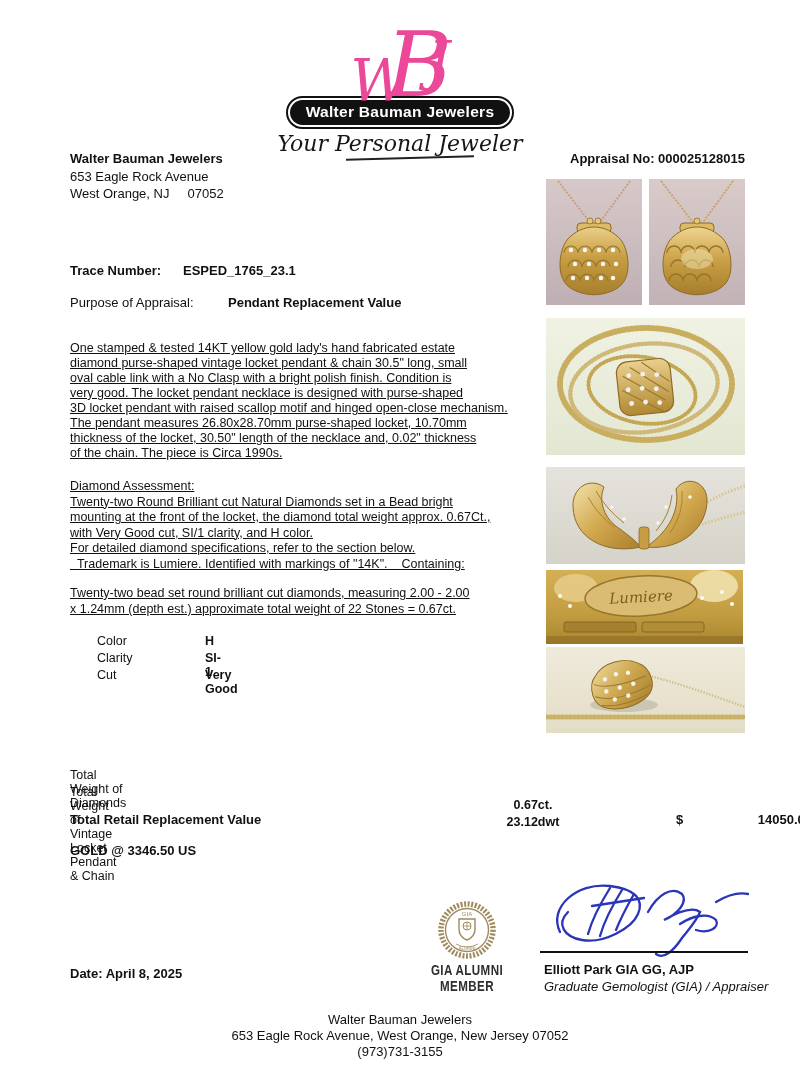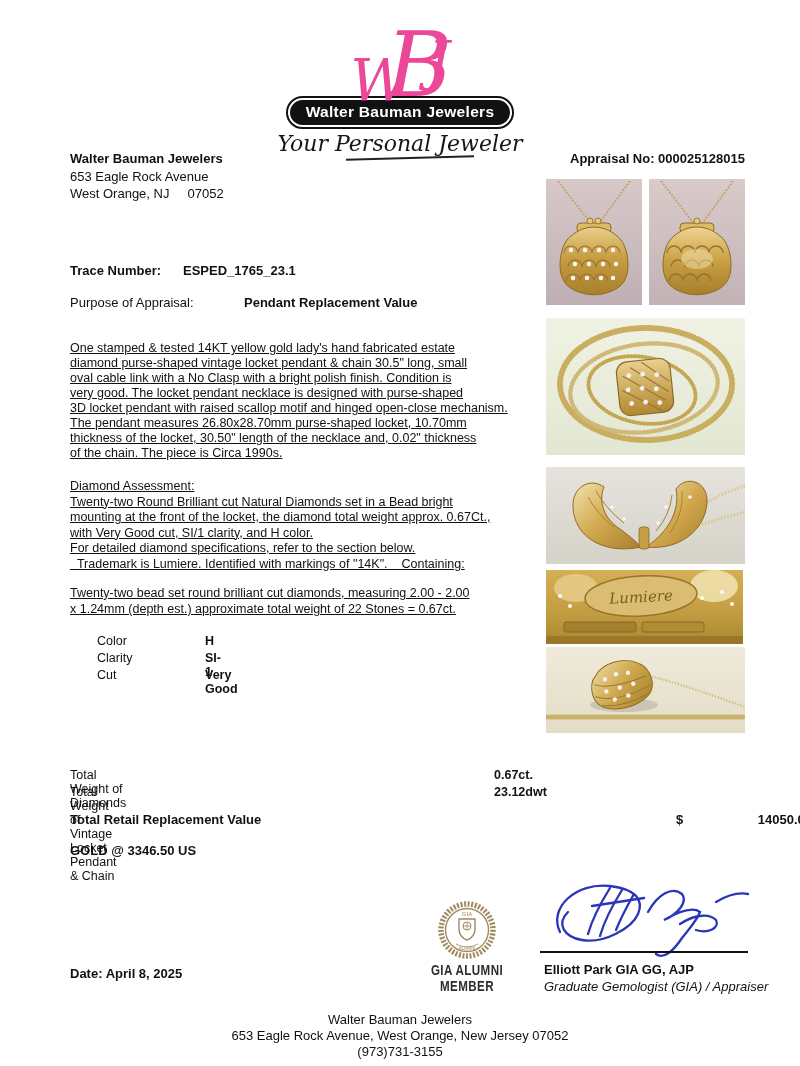--- a/index.html
+++ b/index.html
@@ -23,33 +23,33 @@
   .badge-inner { background:#111; color:#fff; border-radius:13px; padding:3px 16px 4px; font-weight:bold; font-size:15.5px; letter-spacing:.3px; }
   .tagline { font-family:"DejaVu Serif", serif; font-style:italic; font-size:22px; margin-top:2px; color:#161616; }
   .tagline-flourish { width:128px; height:1.5px; background:#222; margin:1px auto 0; transform:translateX(10px) rotate(-1.5deg); }
 
   
   .addr { left:70px; top:150px; font-size:13px; line-height:17.5px; }
   .appr-no { left:570px; top:151px; font-size:13px; font-weight:bold; }
   .trace { left:70px; top:263px; font-size:13px; }
   .trace .lbl { display:inline-block; width:113px; font-weight:bold; }
   .meta { left:70px; top:295px; font-size:13px; line-height:16.5px; }
-  .meta .row { display:flex;gap:16px; }
+  .meta .row { display:flex; }
   .meta .lbl { width:158px; }
   .para { font-size:12.5px; line-height:15px; width:505px;text-decoration:underline; }
   .desc { left:70px; top:341px; }
   .assess { left:70px; top:479px; line-height:15.5px; }
   .stones { left:70px; top:586px; line-height:15.5px; }
   .spec-row { font-size:12.5px; }
   .spec-row .lbl { position:absolute; left:97px; }
   .spec-row .val { position:absolute; left:205px; font-weight:bold; }
 
   .tot-row { font-size:12.5px; }
   .tot-row .lbl { position:absolute; left:70px; }
-  .tot-row .val { position:absolute; left:494px; width:78px; text-align:left; font-weight:bold; }
+  .tot-row .val { position:absolute; left:494px; width:78px; text-align:center; font-weight:bold;margin-top:30px; }
   .grand { left:70px; top:812px; font-size:13px; font-weight:bold; width:680px; }
   .grand .cur { position:absolute; left:606px; }
   .grand .amt { position:absolute; left:632px; width:110px; text-align:right; }
   .gold-note { left:70px; top:843px; font-size:13px; font-weight:bold; }
 
   
   .date { left:70px; top:966px; font-size:13px; font-weight:bold; }
   .gia-text { left:402px; top:962px; width:130px; text-align:center; font-size:14.5px; font-weight:bold;
               line-height:16px; color:#2d2d2d; transform:scaleX(.8); letter-spacing:.5px; }
   .sig-line { left:540px; top:951px; width:208px; height:2px; background:#111; }

